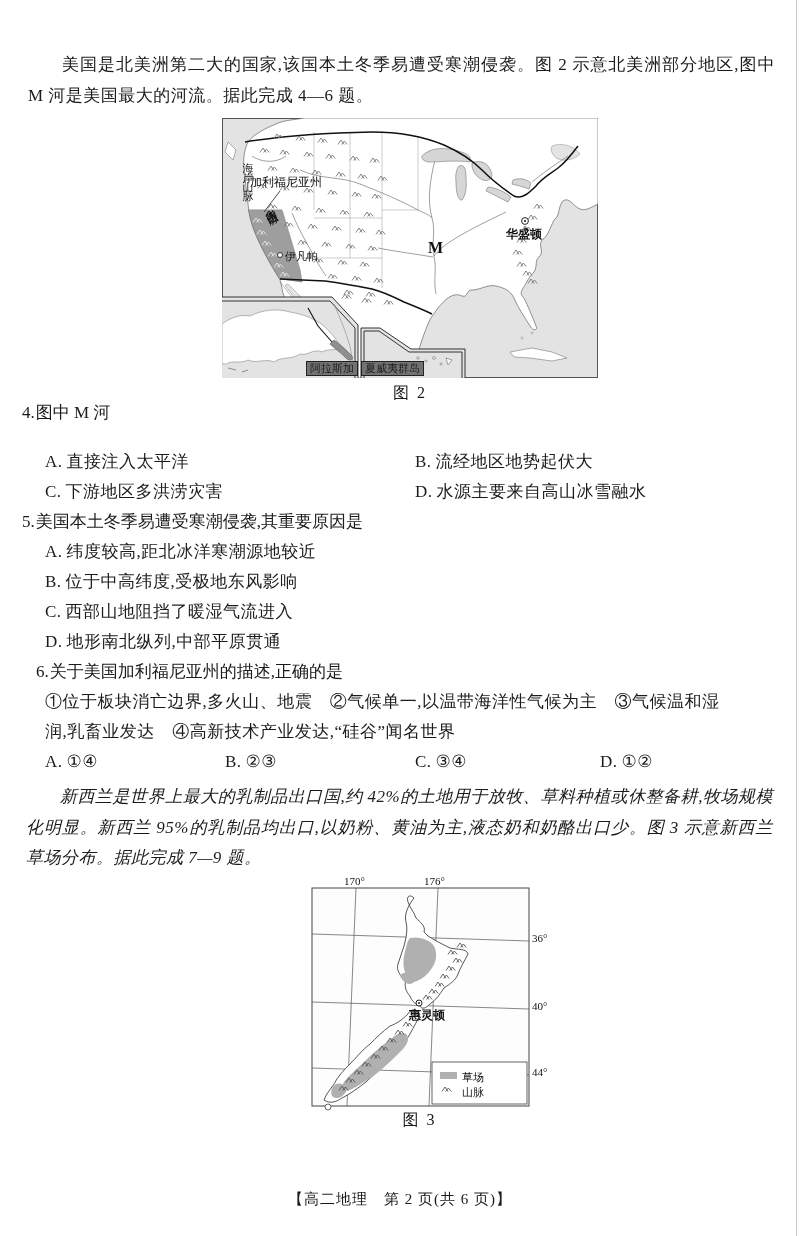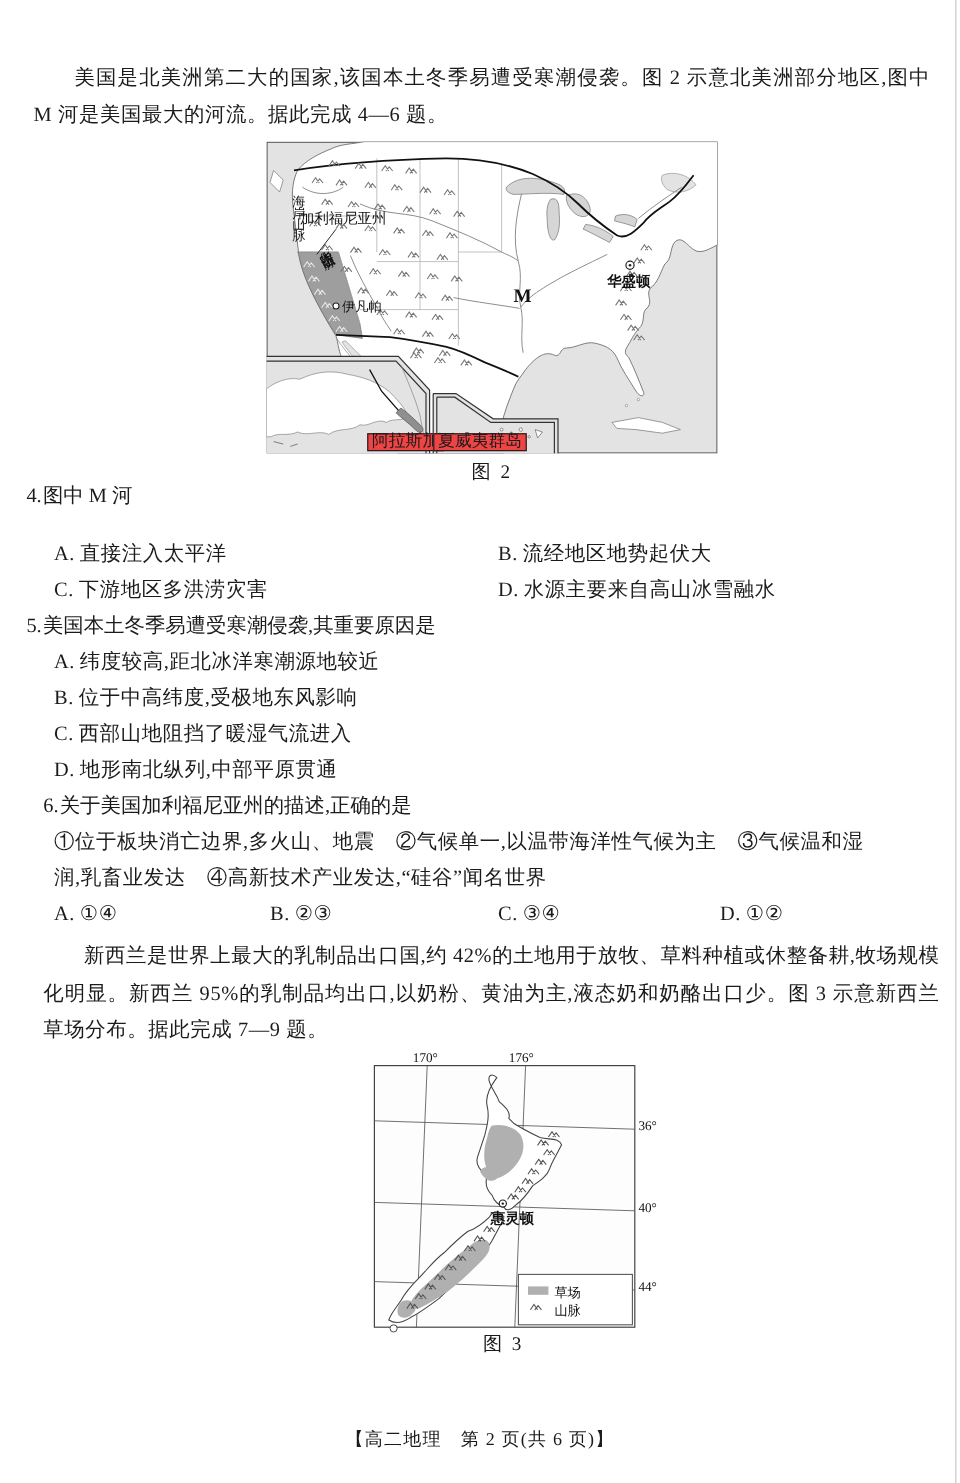--- a/index.html
+++ b/index.html
@@ -15,21 +15,21 @@
   .opt .olabel{margin-right:4px;}
   .stline{position:absolute;left:45px;width:740px;font-size:17px;line-height:30px;
           letter-spacing:0.5px;white-space:nowrap;}
   .figwrap{position:absolute;}
   .figcaption{position:absolute;text-align:center;font-size:16px;letter-spacing:2px;}
   .maplabel{position:absolute;font-size:11px;line-height:12px;white-space:nowrap;color:#111;}
   .maplabel.bold{font-weight:bold;font-size:12px;}
   .vert{writing-mode:vertical-rl;text-orientation:upright;letter-spacing:9px;}
   .sierra{writing-mode:vertical-rl;text-orientation:upright;letter-spacing:1px;
           transform:rotate(-27deg);transform-origin:top center;}
-  .insetlabel{position:absolute;font-size:14px;line-height:13px;background:#ef4444;
+  .insetlabel{position:absolute;font-size:11px;line-height:13px;background:#737373;
               border:1px solid #222;padding:0 3px;white-space:nowrap;}
   .footer{position:absolute;left:0;width:800px;text-align:center;font-size:15px;
           letter-spacing:1px;}
   .page-edge{position:absolute;right:3px;top:0;height:100%;width:1px;background:#c9c9c9;}
   svg text{font-family:"Liberation Serif","DejaVu Serif",serif;}
 </style>
 </head>
 <body>
 
 <div class="page-edge"></div>
@@ -250,21 +250,21 @@
 </div>
 <div class="stline" style="top:687px;">①位于板块消亡边界,多火山、地震　②气候单一,以温带海洋性气候为主　③气候温和湿</div>
 <div class="stline" style="top:717px;">润,乳畜业发达　④高新技术产业发达,“硅谷”闻名世界</div>
 <div class="optrow" style="top:747px;">
   <span class="opt" style="left:45px;"><span class="olabel">A.</span><span>①④</span></span>
   <span class="opt" style="left:225px;"><span class="olabel">B.</span><span>②③</span></span>
   <span class="opt" style="left:415px;"><span class="olabel">C.</span><span>③④</span></span>
   <span class="opt" style="left:600px;"><span class="olabel">D.</span><span>①②</span></span>
 </div>
 
-<p class="abs para" style="top:782px;left:36px;width:747px;margin:0;">新西兰是世界上最大的乳制品出口国,约 42%的土地用于放牧、草料种植或休整备耕,牧场规模化明显。新西兰 95%的乳制品均出口,以奶粉、黄油为主,液态奶和奶酪出口少。图 3 示意新西兰草场分布。据此完成 7—9 题。</p>
+<p class="abs para" style="top:782px;left:26px;width:747px;margin:0;font-style:italic;">新西兰是世界上最大的乳制品出口国,约 42%的土地用于放牧、草料种植或休整备耕,牧场规模化明显。新西兰 95%的乳制品均出口,以奶粉、黄油为主,液态奶和奶酪出口少。图 3 示意新西兰草场分布。据此完成 7—9 题。</p>
 
 <div class="figwrap" style="left:310px;top:876px;width:250px;height:240px;">
   <svg width="250" height="240" viewBox="0 0 250 240">
     <defs>
       <g id="mt3">
           <path d="M0,4.5 L3,0 L6,4.5 M3.6,4.5 L6.4,1 L9.2,4.5" fill="none" stroke="#555" stroke-width="0.9"></path>
         </g>
     </defs>
     <rect x="2" y="12" width="217" height="218" fill="#fdfdfd" stroke="#444" stroke-width="1"></rect>
 

